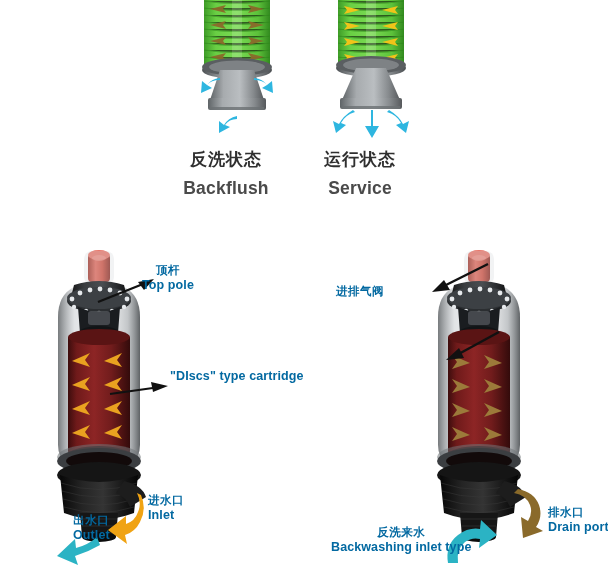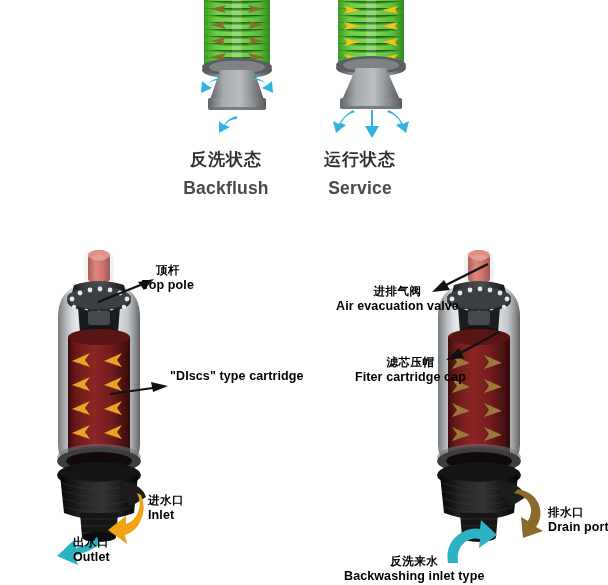--- a/index.html
+++ b/index.html
@@ -20,21 +20,21 @@
     inset: 0;
     width: 608px;
     height: 585px;
   }
   .abs { position: absolute; }
 
   
   .label {
     position: absolute;
     line-height: 1.18;
-    color: #000000;
+    color: #0369a1;
     white-space: nowrap;
   }
   .label .cn {
     display: block;
     font-size: 11.5px;
     font-weight: 700;
     letter-spacing: .5px;
   }
   .label .en {
     display: block;
@@ -370,21 +370,21 @@
 
   <div class="label center" style="left:170px; top:369px;">
     <span class="en">"DIscs" type cartridge</span>
   </div>
 
   <div class="label left" style="left:148px; top:494px;">
     <span class="cn">进水口</span>
     <span class="en">Inlet</span>
   </div>
 
-  <div class="label left" style="left:73px; top:536px;">
+  <div class="label left" style="left:73px; top:514px;text-align:center;">
     <span class="cn">出水口</span>
     <span class="en">Outlet</span>
   </div>
 
   <svg class="abs" style="left:418px; top:245px;" width="160" height="335" viewBox="0 0 160 335">
     <defs>
       <linearGradient id="redBodyR" x1="0" y1="0" x2="1" y2="0">
         <stop offset="0%" stop-color="#3d0d0d"></stop>
         <stop offset="14%" stop-color="#6f1a1a"></stop>
         <stop offset="42%" stop-color="#8d2525"></stop>
@@ -504,31 +504,26 @@
     <path d="M2 30 L20 28 L14 18 Z" fill="#111"></path>
   </svg>
 
   <svg class="abs" style="left:443px; top:330px;" width="60" height="34" viewBox="0 0 60 34">
     <path d="M56 2 L12 26" stroke="#111" stroke-width="2.4" fill="none"></path>
     <path d="M3 30 L21 28 L16 18 Z" fill="#111"></path>
   </svg>
 
   <div class="label center" style="left:336px; top:285px;">
     <span class="cn">进排气阀</span>
-    <span class="en">Air evacuation valve</span>
-  </div>
-
-  <div class="label center" style="left:355px; top:356px;">
-    <span class="cn">滤芯压帽</span>
-    <span class="en">Fiter cartridge cap</span>
-  </div>
+  </div>
+
 
   <div class="label left" style="left:548px; top:490px;margin-top:16px;">
     <span class="cn">排水口</span>
     <span class="en">Drain port</span>
   </div>
 
-  <div class="label center" style="left:344px; top:526px;margin-top:29px;">
+  <div class="label center" style="left:331px; top:526px;">
     <span class="cn">反洗来水</span>
     <span class="en">Backwashing inlet type</span>
   </div>
 
 </div>
 
 </body></html>

